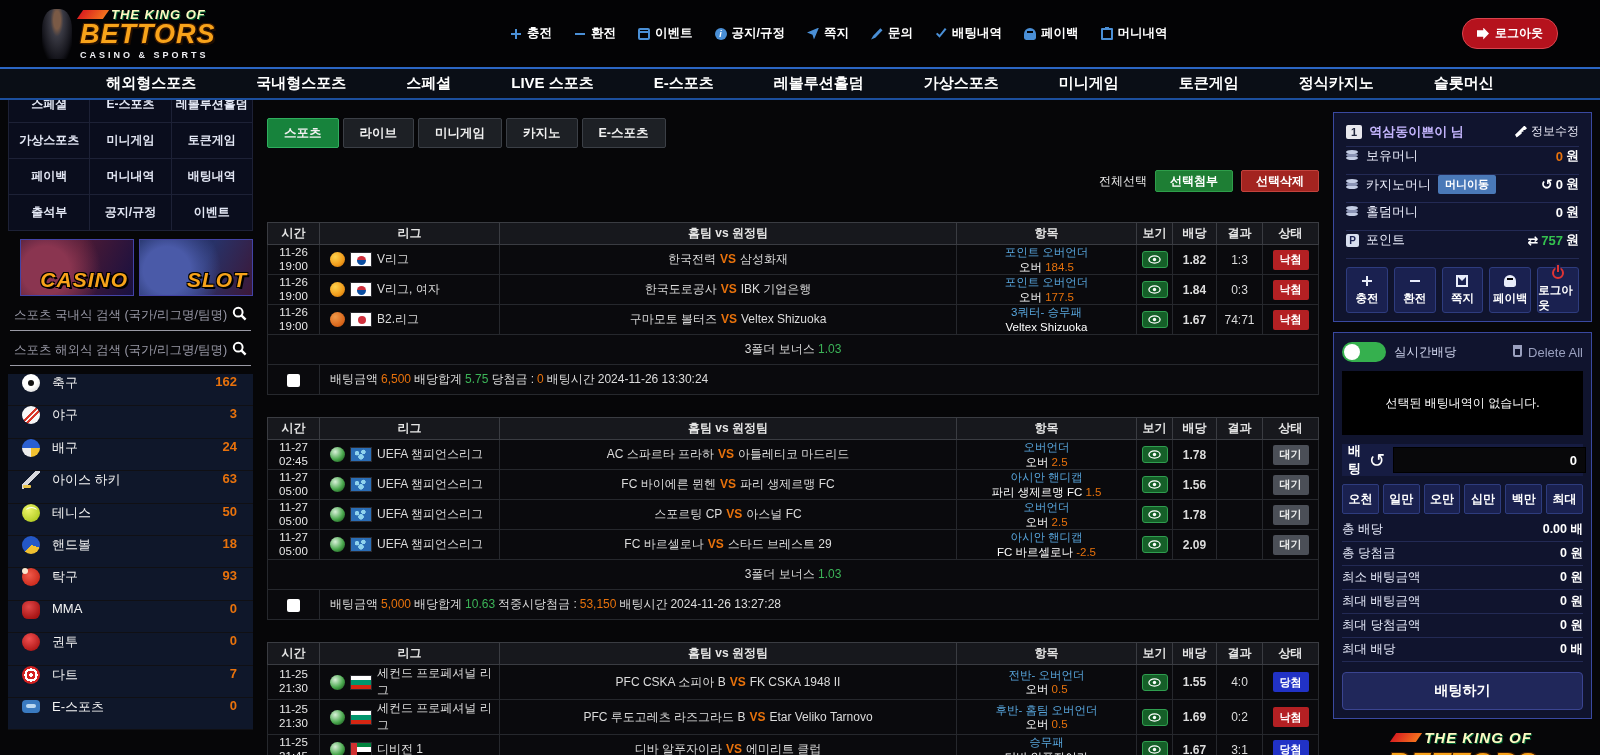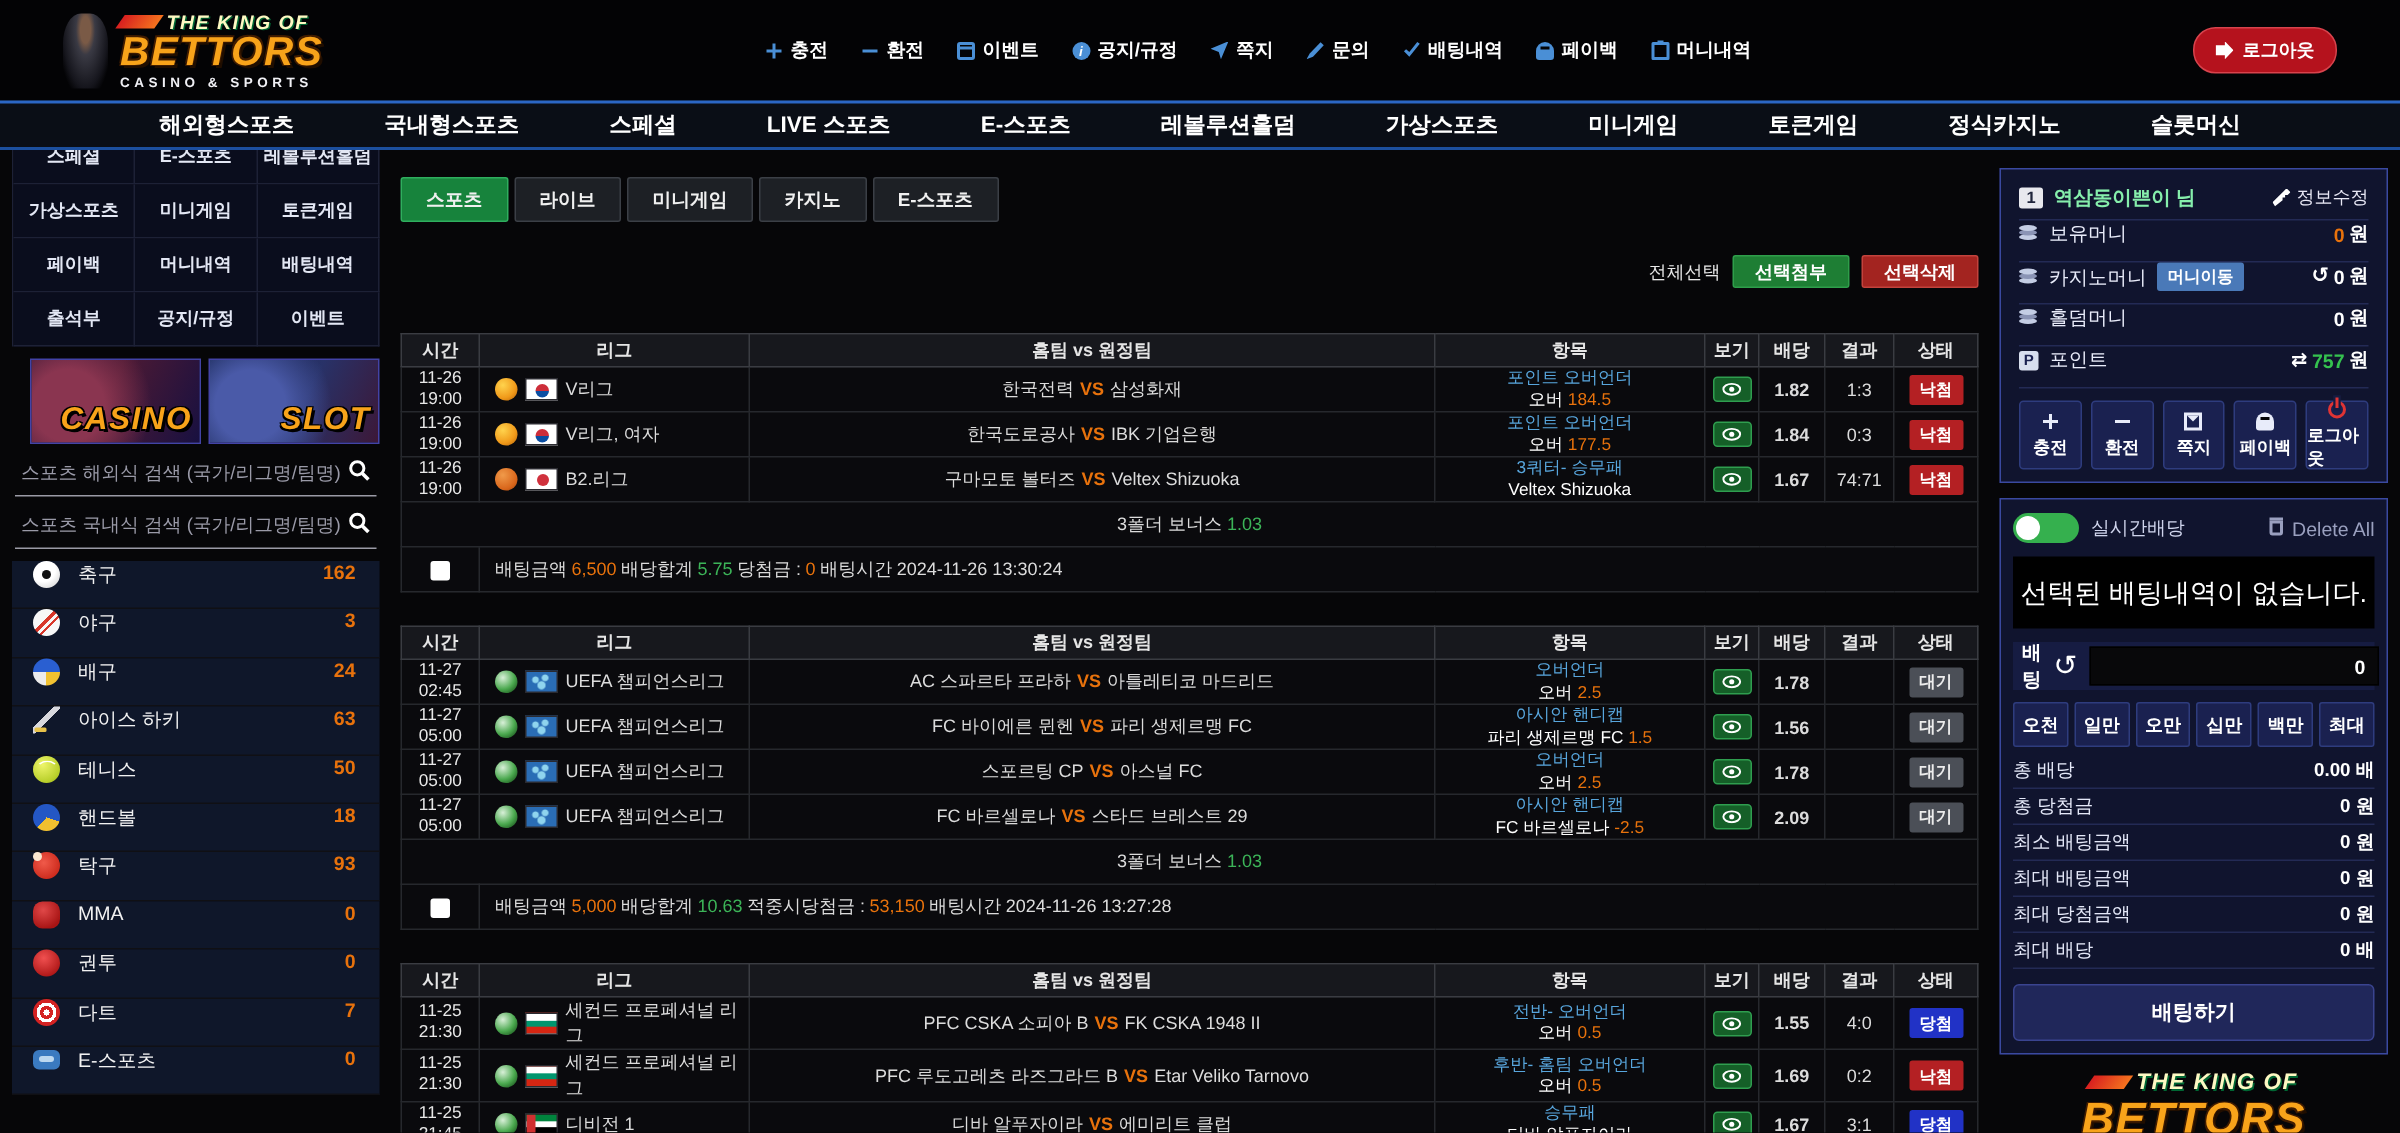--- a/index.html
+++ b/index.html
@@ -136,42 +136,42 @@
   .bonus-row td{height:21px;font-size:12px;color:#f0f0f0}
   .sum-row td{height:32px}
   .sum-text{text-align:left !important;padding-left:10px !important;color:#eee;font-size:12px}
   .sum-text span{margin-right:3px}
   .cb{display:inline-block;width:13px;height:13px;background:#fff;border-radius:2px;cursor:pointer;vertical-align:middle}
 
   
   .pbox{background:#10142e;border:1px solid #3a49a0;padding:8px 12px}
   .urow{display:flex;align-items:center;gap:7px;height:26px;border-bottom:1px solid #232a55;padding-bottom:4px}
   .rank{background:#e8e8ee;color:#20253c;font-weight:bold;font-size:11px;padding:1px 5px;border-radius:2px}
-  .uname{flex:1;font-size:13px;font-weight:bold;color:#86efac}
+  .uname{flex:1;font-size:13px;font-weight:bold;color:#c4b5fd}
   .uedit{display:flex;align-items:center;gap:4px;font-size:12px;color:#e8e8f5;cursor:pointer}
   .mrow{display:flex;align-items:flex-start;height:28px;border-bottom:1px solid #232a55;font-size:13px;color:#e9ecfa}
   .mrow:last-of-type{border-bottom:none}
   .mlabel{display:flex;align-items:center;gap:7px;flex:1}
   .mval{font-weight:bold;color:#fff;display:flex;align-items:center;gap:3px}
   .orange{color:#e8720c}
   .green{color:#35c24f}
   .movebtn{background:#4a79b8;color:#fff;font-size:11px;font-weight:bold;padding:2px 7px;border-radius:2px;border:none;cursor:pointer;font-family:inherit}
   .glyph{font-family:"DejaVu Sans",sans-serif;font-weight:bold;color:#fff}
   .actions{display:grid;grid-template-columns:repeat(5,1fr);gap:6px;margin-top:8px}
   .act{height:46px;background:#1a2150;border:1px solid #2e3c7e;border-radius:3px;display:flex;flex-direction:column;align-items:center;justify-content:center;gap:4px;color:#fff;font-size:11.5px;font-weight:bold;cursor:pointer}
   .act .uicon{color:#e8ecfa}
   .act .ic-power{color:#e03434}
   .slipbox{margin-top:10px;padding:8px}
   .sliphead{display:flex;align-items:center;justify-content:space-between;height:22px}
   .toggle{width:44px;height:20px;background:#35b04e;border-radius:10px;position:relative;cursor:pointer;flex:none}
   .toggle::after{content:"";position:absolute;left:2px;top:2px;width:16px;height:16px;border-radius:50%;background:#fff}
   .livelbl{flex:1;margin-left:8px;font-size:12.5px;color:#cfd4ec}
   .delall{display:flex;align-items:center;gap:6px;font-size:13px;color:#9aa0bf;cursor:pointer}
   .delall .uicon{color:#9aa0bf}
-  .emptybox{margin-top:8px;height:48px;background:#000;display:flex;align-items:center;justify-content:center;font-size:18px;color:#fff}
+  .emptybox{margin-top:8px;height:64px;background:#000;display:flex;align-items:center;justify-content:center;font-size:12px;color:#fff}
   .betrow{margin-top:9px;height:32px;background:#161c42;display:flex;align-items:center;gap:8px;padding:0 6px}
   .betlbl{font-size:13px;font-weight:bold;color:#fff;width:36px}
   .refresh{font-size:19px;color:#fff;cursor:pointer;line-height:1;font-family:"DejaVu Sans",sans-serif}
   .betinput{flex:1;height:26px;background:#08080a;border:1px solid #000;color:#fff;text-align:right;font-size:13px;font-weight:bold;padding:0 8px;font-family:inherit}
   .quick{display:grid;grid-template-columns:repeat(6,1fr);gap:4px;margin-top:8px}
   .qbtn{height:30px;background:#1a2150;border:1px solid #2e3c7e;border-radius:2px;color:#fff;font-size:12px;font-weight:bold;cursor:pointer;font-family:inherit}
   .inforow{display:flex;align-items:center;justify-content:space-between;height:24px;border-bottom:1px solid #232a55;font-size:12.5px;color:#e4e8f8}
   .inforow b{color:#fff}
   .infolist{margin-top:4px}
   .betbtn{margin-top:10px;width:100%;height:38px;background:#20275a;border:1px solid #3a4490;border-radius:4px;color:#fff;font-size:14px;font-weight:bold;cursor:pointer;font-family:inherit}
@@ -305,30 +305,30 @@
 
         <div class="banner b-casino">
           <span class="blabel">CASINO</span>
         </div>
 
         <div class="banner b-slot">
           <span class="blabel">SLOT</span>
         </div>
       </div>
     <div class="search">
-      <input type="text" placeholder="스포츠 해외식 검색 (국가/리그명/팀명)" style="">
+      <input type="text" placeholder="스포츠 국내식 검색 (국가/리그명/팀명)" style="">
       <button class="sbtn">
         <svg width="15" height="15" viewBox="0 0 15 15">
             <circle cx="6.2" cy="6.2" r="4.4" fill="none" stroke="#fff" stroke-width="2"></circle>
             <line x1="9.6" y1="9.6" x2="13.6" y2="13.6" stroke="#fff" stroke-width="2.4"></line>
           </svg>
       </button>
     </div>
     <div class="search">
-      <input type="text" placeholder="스포츠 국내식 검색 (국가/리그명/팀명)" style="">
+      <input type="text" placeholder="스포츠 해외식 검색 (국가/리그명/팀명)" style="">
       <button class="sbtn">
         <svg width="15" height="15" viewBox="0 0 15 15">
             <circle cx="6.2" cy="6.2" r="4.4" fill="none" stroke="#fff" stroke-width="2"></circle>
             <line x1="9.6" y1="9.6" x2="13.6" y2="13.6" stroke="#fff" stroke-width="2.4"></line>
           </svg>
       </button>
     </div>
     <div class="sports">
 
         <div class="sprow">

